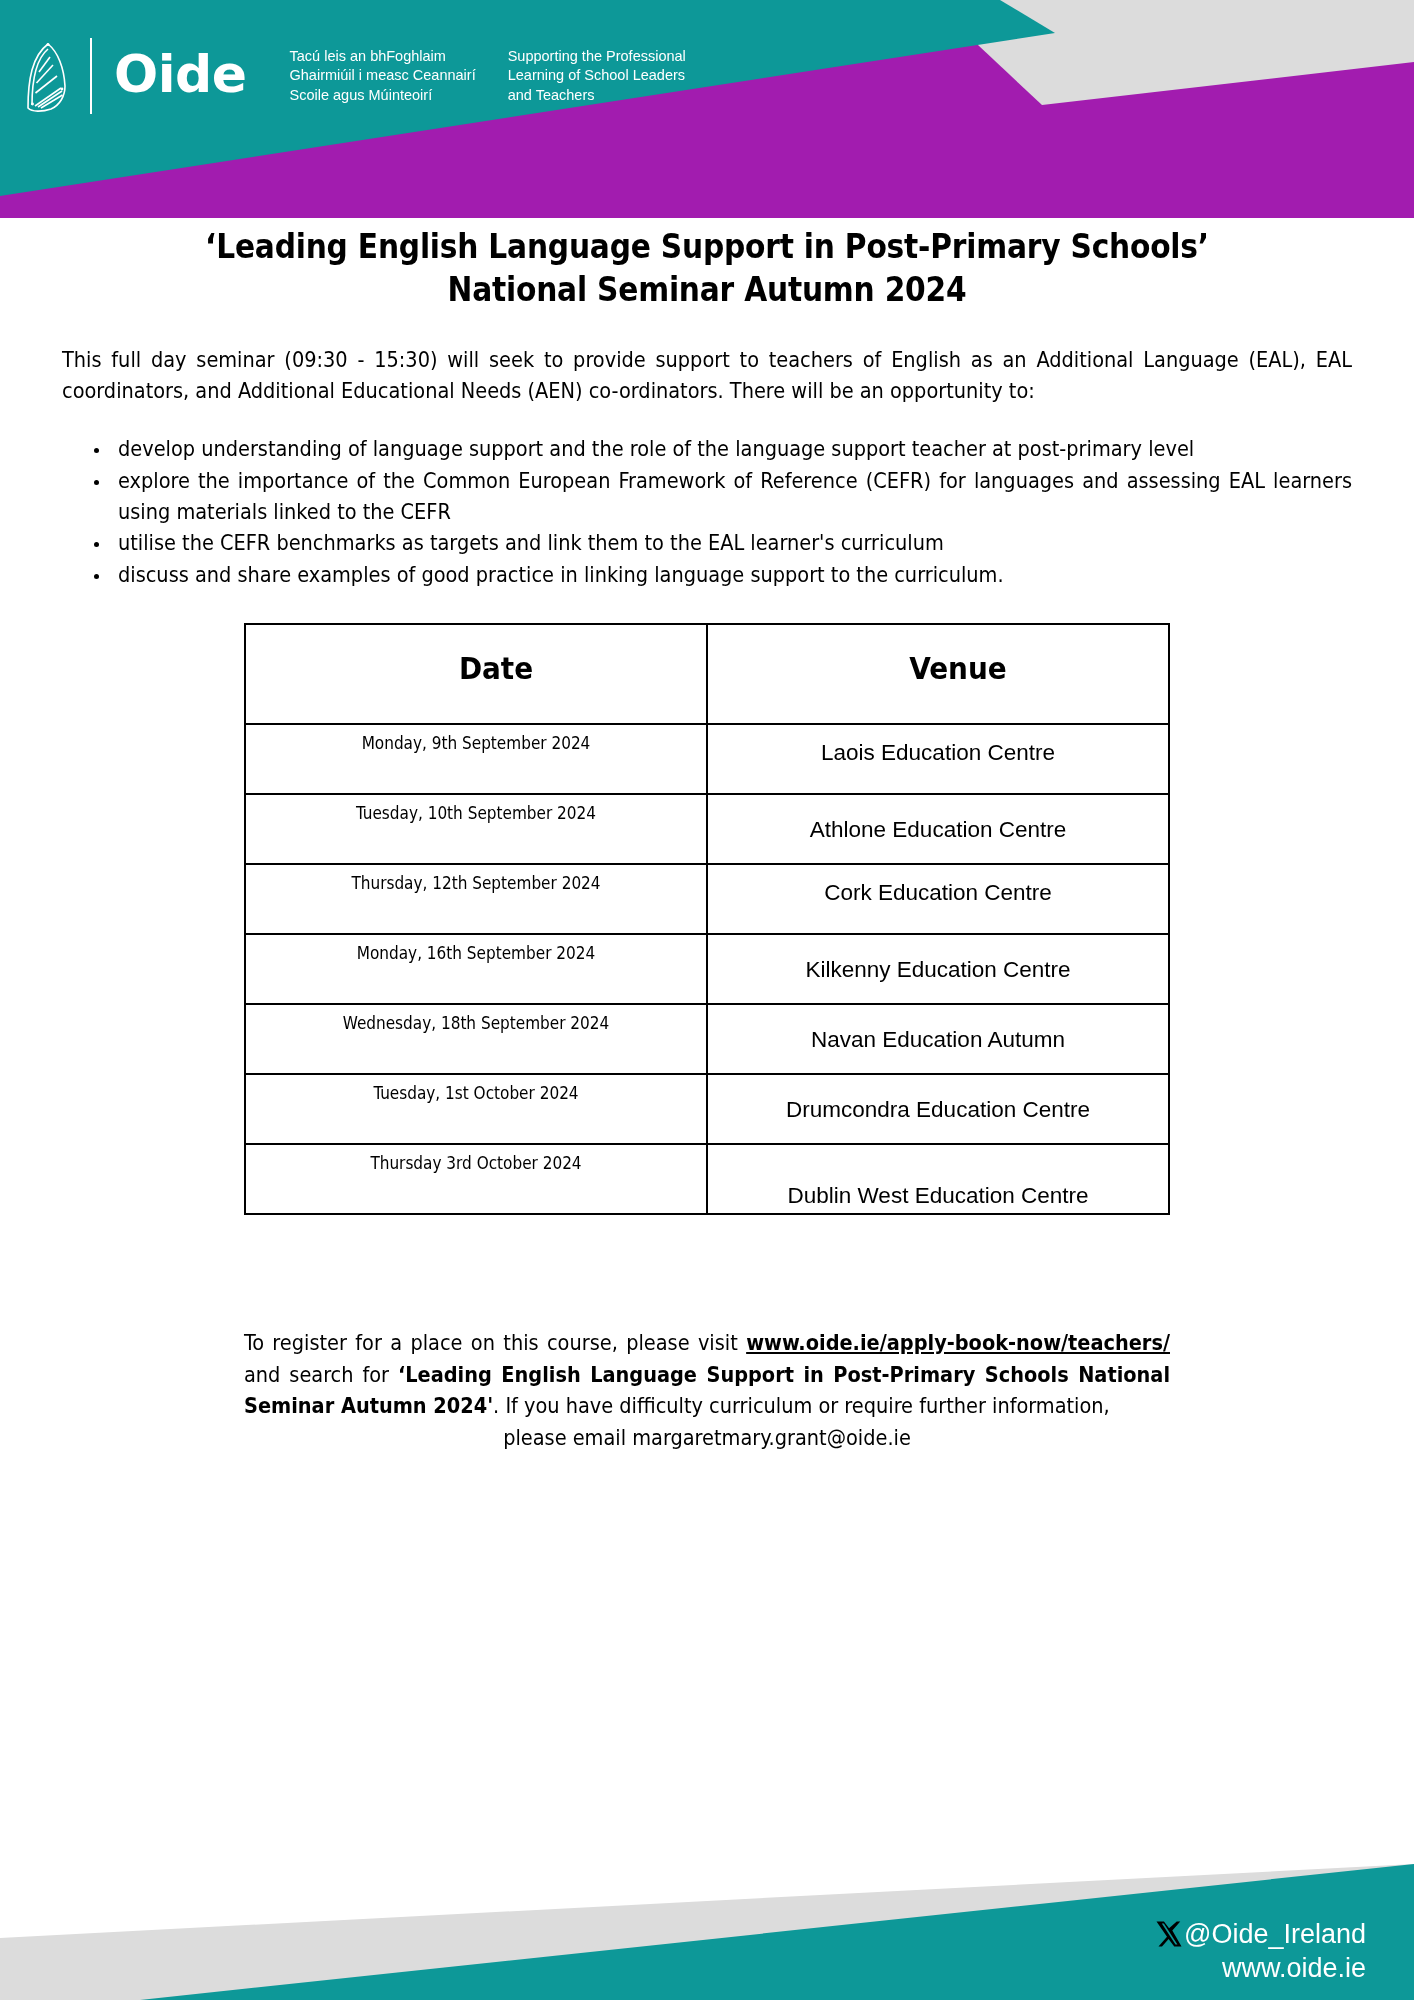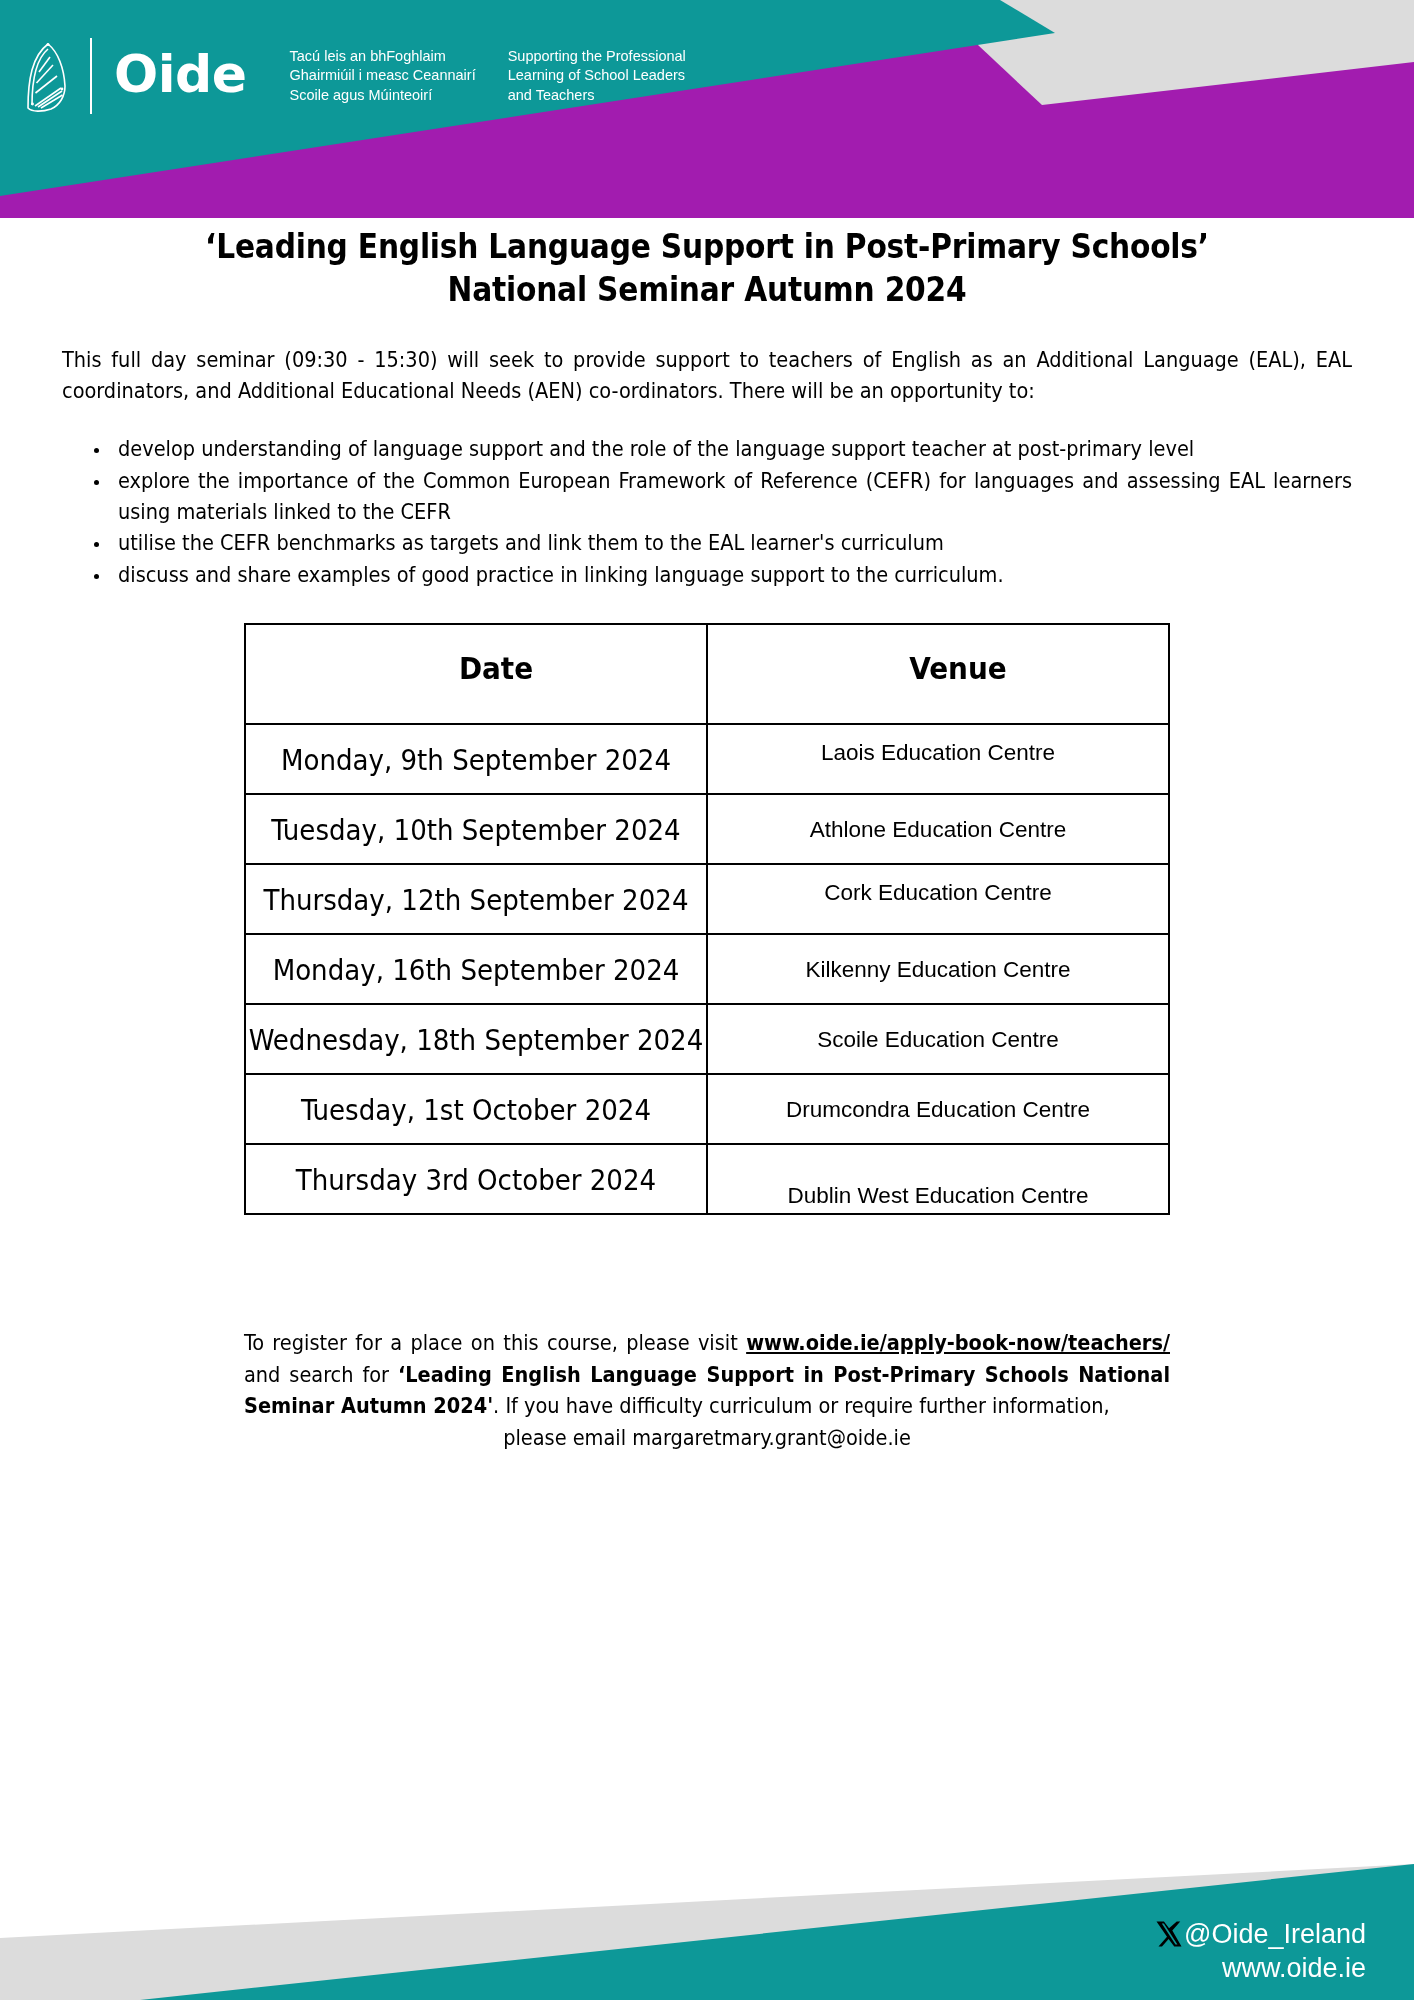--- a/index.html
+++ b/index.html
@@ -156,22 +156,22 @@
     font-stretch: condensed;
     font-weight: bold;
     font-size: 31px;
     padding-left: 40px;
   }
   .venue-table th .cellpad { padding-top: 25px; }
   .venue-table td { height: 68px; }
   .cell-date {
     font-family: "DejaVu Sans Condensed", "Liberation Sans Narrow", "Liberation Sans", sans-serif;
     font-stretch: condensed;
-    font-size: 29px;
-    padding-top: 18px;
+    font-size: 17px;
+    padding-top: 8px;
   }
   .cell-venue {
     font-family: "Liberation Sans", sans-serif;
     font-size: 22.5px;
     padding-top: 22px;
   }
   .cell-venue.low { padding-top: 38px; }
   .cell-venue.high { padding-top: 15px; }
 
   
@@ -330,21 +330,21 @@
           </td>
         <td>
             <div class="cell-venue">Kilkenny Education Centre</div>
           </td>
       </tr>
       <tr>
         <td>
             <div class="cell-date">Wednesday, 18th September 2024</div>
           </td>
         <td>
-            <div class="cell-venue">Scoile Education Centre</div>
+            <div class="cell-venue">Navan Education Autumn</div>
           </td>
       </tr>
       <tr>
         <td>
             <div class="cell-date">Tuesday, 1st October 2024</div>
           </td>
         <td>
             <div class="cell-venue">Drumcondra Education Centre</div>
           </td>
       </tr>

